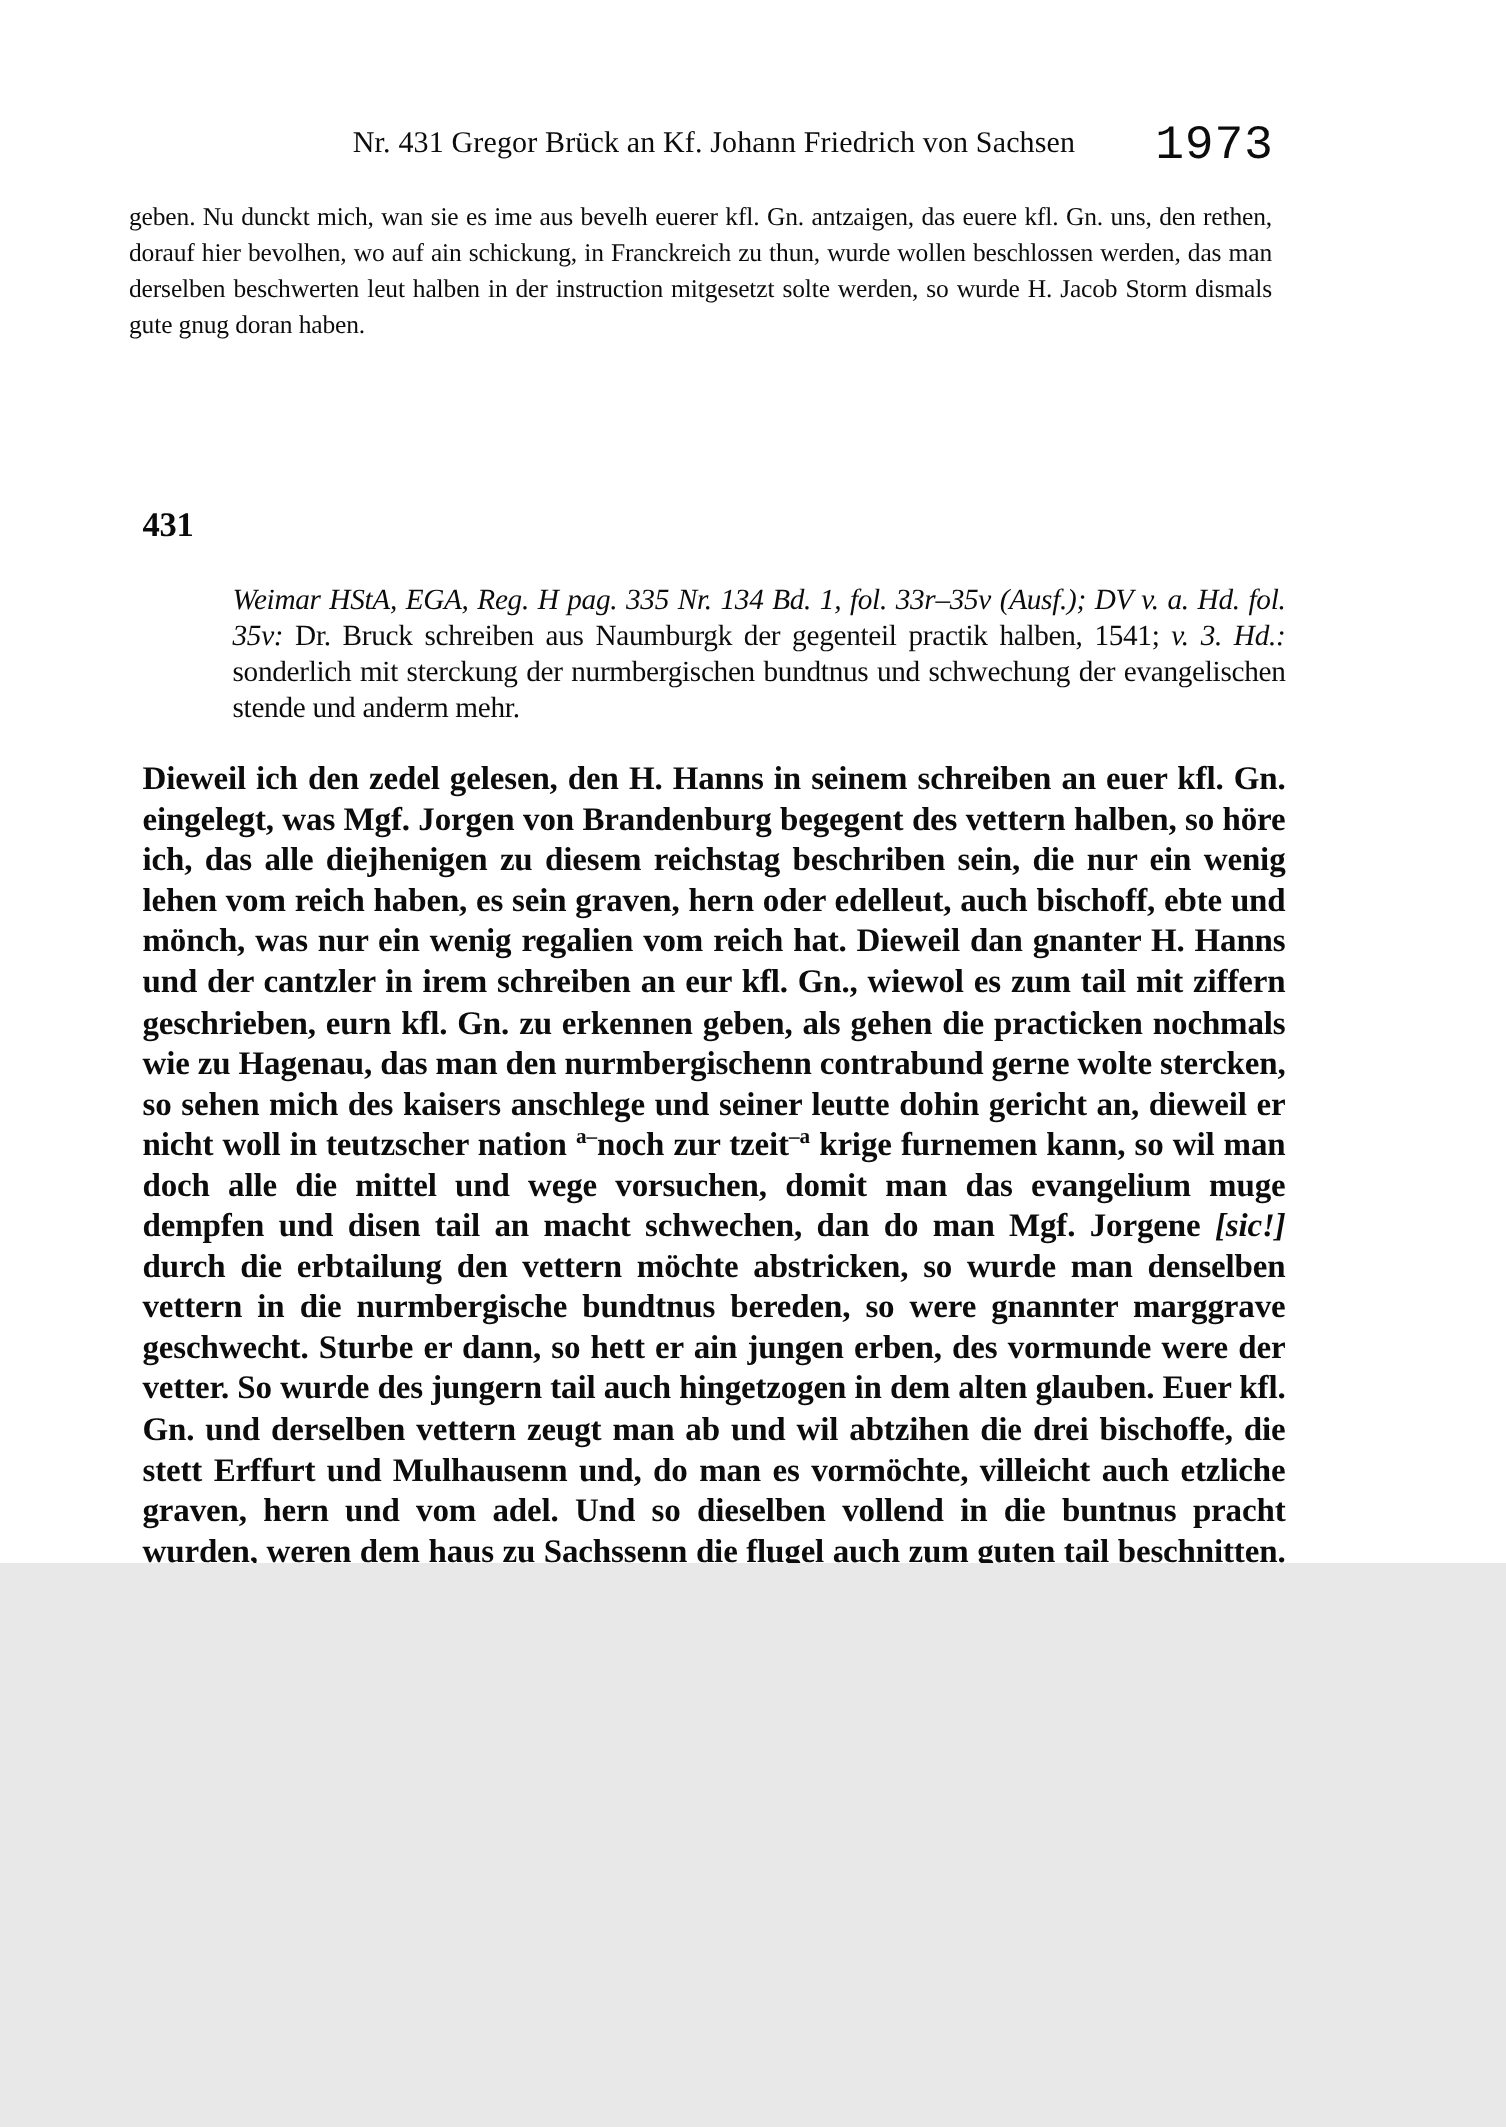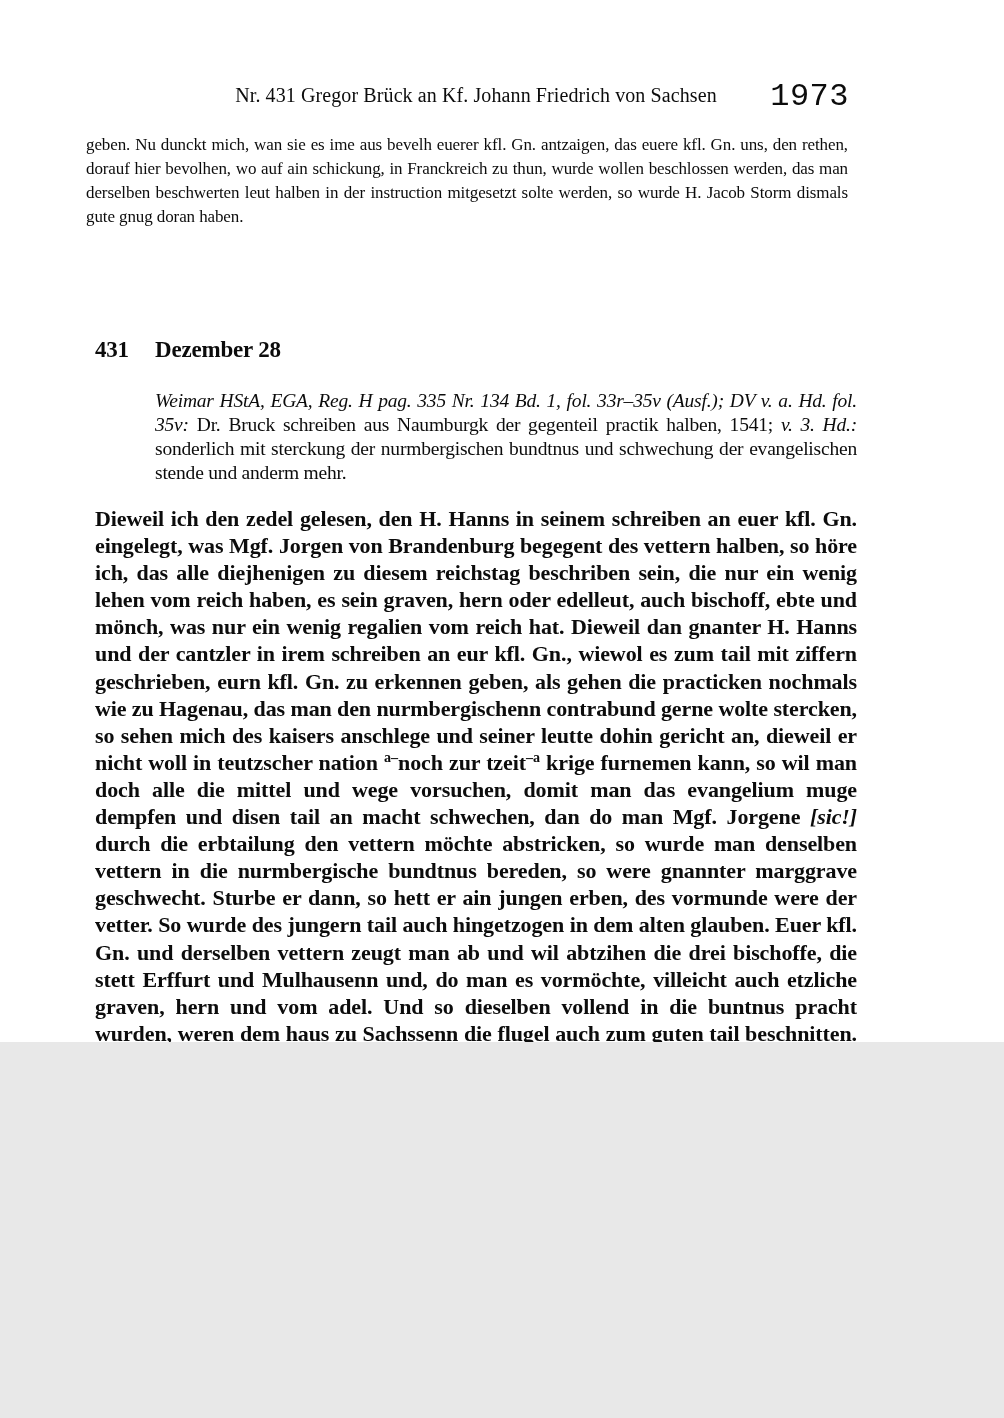--- a/index.html
+++ b/index.html
@@ -139,21 +139,20 @@
   <div class="runhead-row">
     <div class="runhead">Nr. 431 Gregor Brück an Kf. Johann Friedrich von Sachsen</div>
     <div class="pagenum">1973</div>
   </div>
 
   <p class="para-cont">geben. Nu dunckt mich, wan sie es ime aus bevelh euerer kfl. Gn. antzaigen, das euere kfl. Gn. uns, den rethen, dorauf hier bevolhen, wo auf ain schickung, in Franckreich zu thun, wurde wollen beschlossen werden, das man derselben beschwerten leut halben in der instruction mitgesetzt solte werden, so wurde H. Jacob Storm dismals gute gnug doran haben.</p>
 
   <div class="entry-head">
     <div class="entry-num">431</div>
     <div class="entry-title">
-      <div>Dezember 28</div>
     </div>
   </div>
 
   <p class="source-note"><span class="it">Weimar HStA, EGA, Reg. H pag. 335 Nr. 134 Bd. 1, fol. 33r–35v (Ausf.); DV v. a. Hd. fol. 35v:</span><span> Dr. Bruck schreiben aus Naumburgk der gegenteil practik halben, 1541; </span><span class="it">v. 3. Hd.:</span><span> sonderlich mit sterckung der nurmbergischen bundtnus und schwechung der evangelischen stende und anderm mehr.</span></p>
 
   <p class="letter-body"><span>Dieweil ich den zedel gelesen, den H. Hanns in seinem schreiben an euer kfl. Gn. eingelegt, was Mgf. Jorgen von Brandenburg begegent des vettern halben, so höre ich, das alle diejhenigen zu diesem reichstag beschriben sein, die nur ein wenig lehen vom reich haben, es sein graven, hern oder edelleut, auch bischoff, ebte und mönch, was nur ein wenig regalien vom reich hat. Dieweil dan gnanter H. Hanns und der cantzler in irem schreiben an eur kfl. Gn., wiewol es zum tail mit ziffern geschrieben, eurn kfl. Gn. zu erkennen geben, als gehen die practicken nochmals wie zu Hagenau, das man den nurmbergischenn contrabund gerne wolte stercken, so sehen mich des kaisers anschlege und seiner leutte dohin gericht an, dieweil er nicht woll in teutzscher nation </span><sup class="fnref">a–</sup><span>noch zur tzeit</span><sup class="fnref">–a</sup><span> krige furnemen kann, so wil man doch alle die mittel und wege vorsuchen, domit man das evangelium muge dempfen und disen tail an macht schwechen, dan do man Mgf. Jorgene </span><span class="it">[sic!]</span><span> durch die erbtailung den vettern möchte abstricken, so wurde man denselben vettern in die nurmbergische bundtnus bereden, so were gnannter marggrave geschwecht. Sturbe er dann, so hett er ain jungen erben, des vormunde were der vetter. So wurde des jungern tail auch hingetzogen in dem alten glauben. Euer kfl. Gn. und derselben vettern zeugt man ab und wil abtzihen die drei bischoffe, die stett Erffurt und Mulhausenn und, do man es vormöchte, villeicht auch etzliche graven, hern und vom adel. Und so dieselben vollend in die buntnus pracht wurden, weren dem haus zu Sachssenn die flugel auch zum guten tail beschnitten. So setzt man disem tail am camergericht heftig zu mit der acht. Es ist auch ane zweivel dorumb vor den virdten weg das mortbrennen mit wissen der grossern haupter furgenommen worden, auf das man dissen tail dordurch auch schwechet und andere von der lehre Gottes worts abscheut. So mag dann fur das funfte der weg auch vorsucht werden, wie man die kaufstete, ob sie woll das evangelium angenommen, als Nurmberg, Augsburg etc. auch abtzihe, also das man sich</span></p>
 
   <div class="footnote-rule"></div>
 
 

